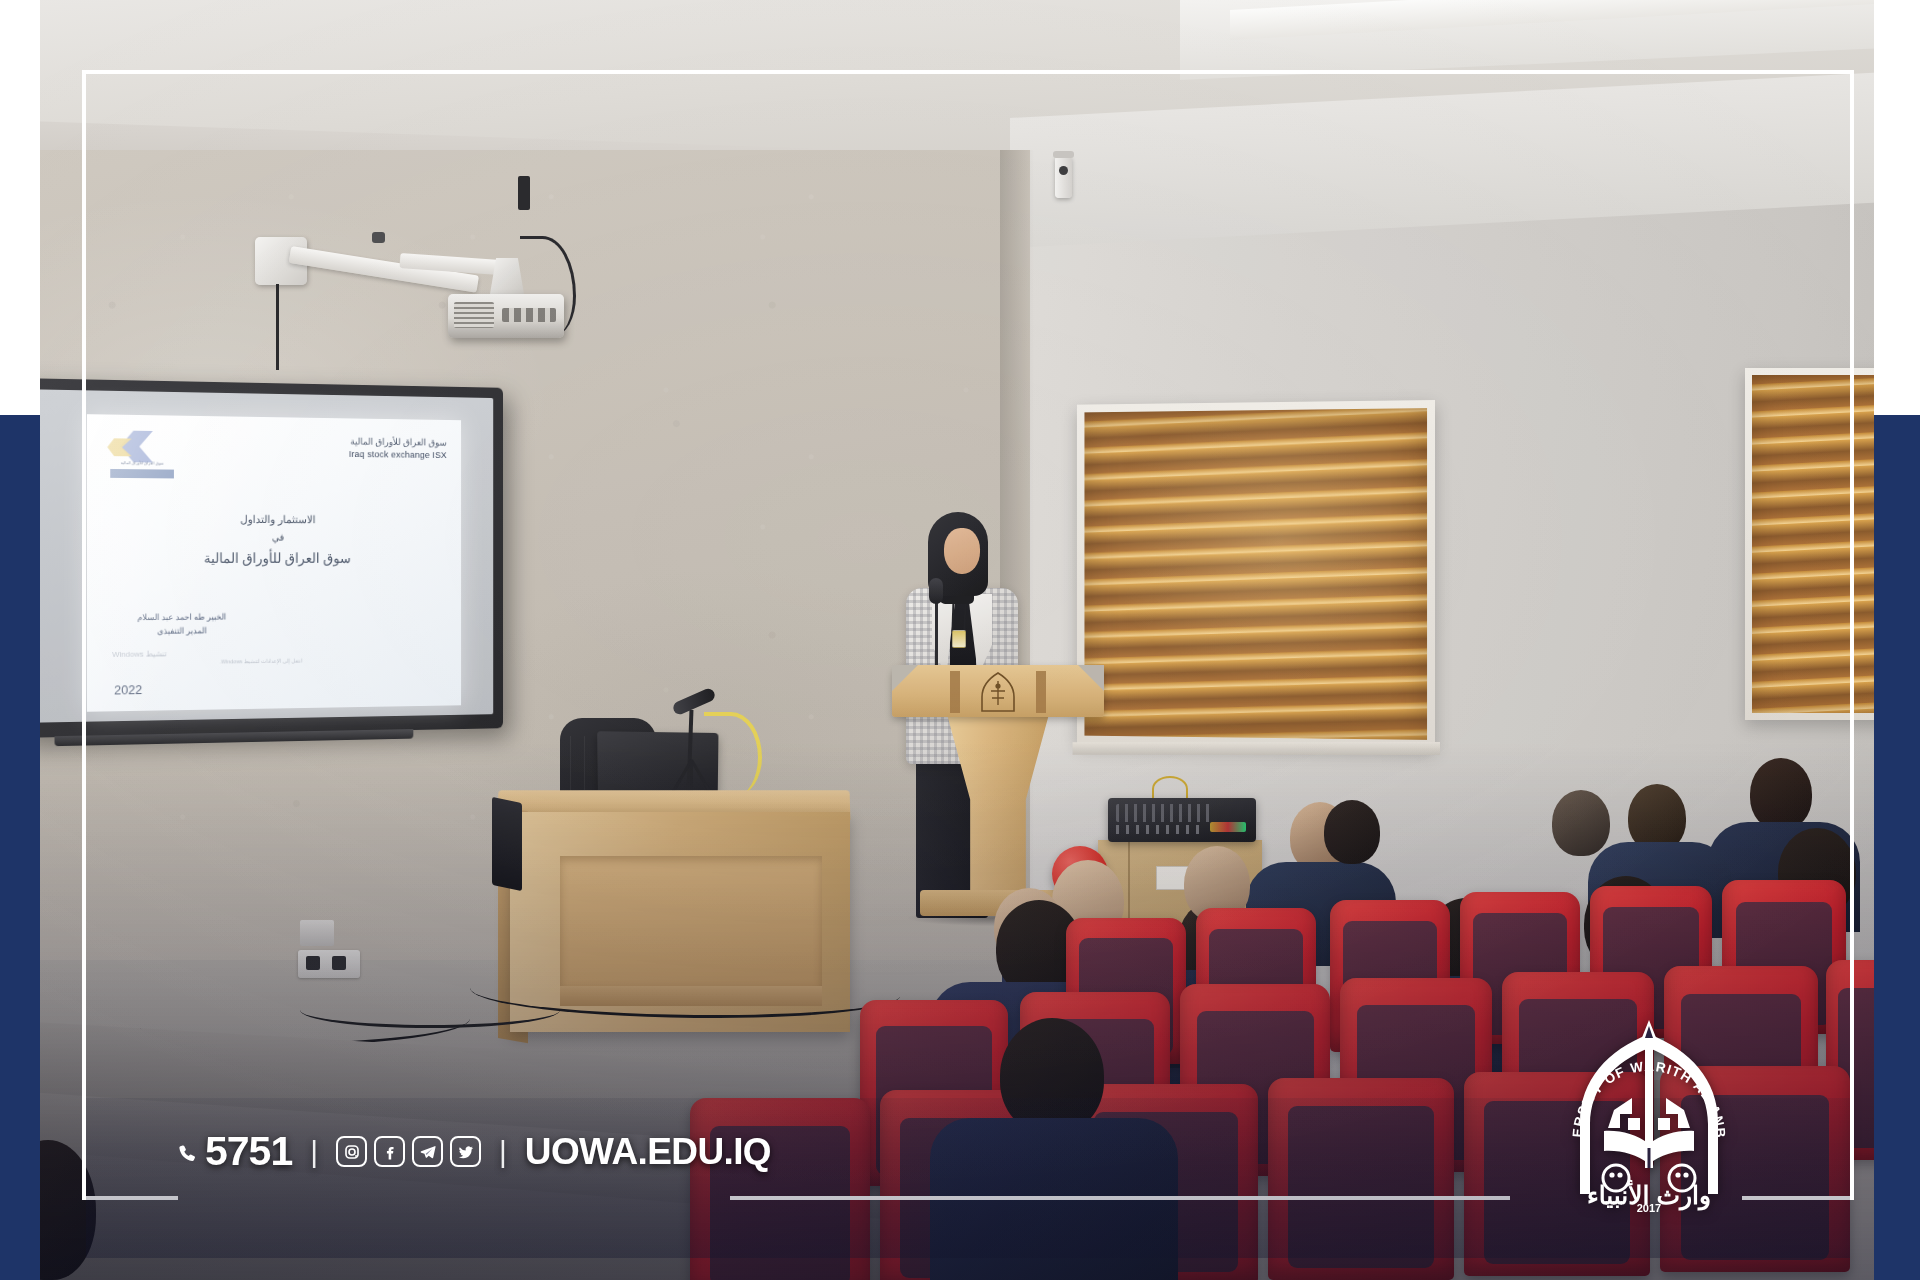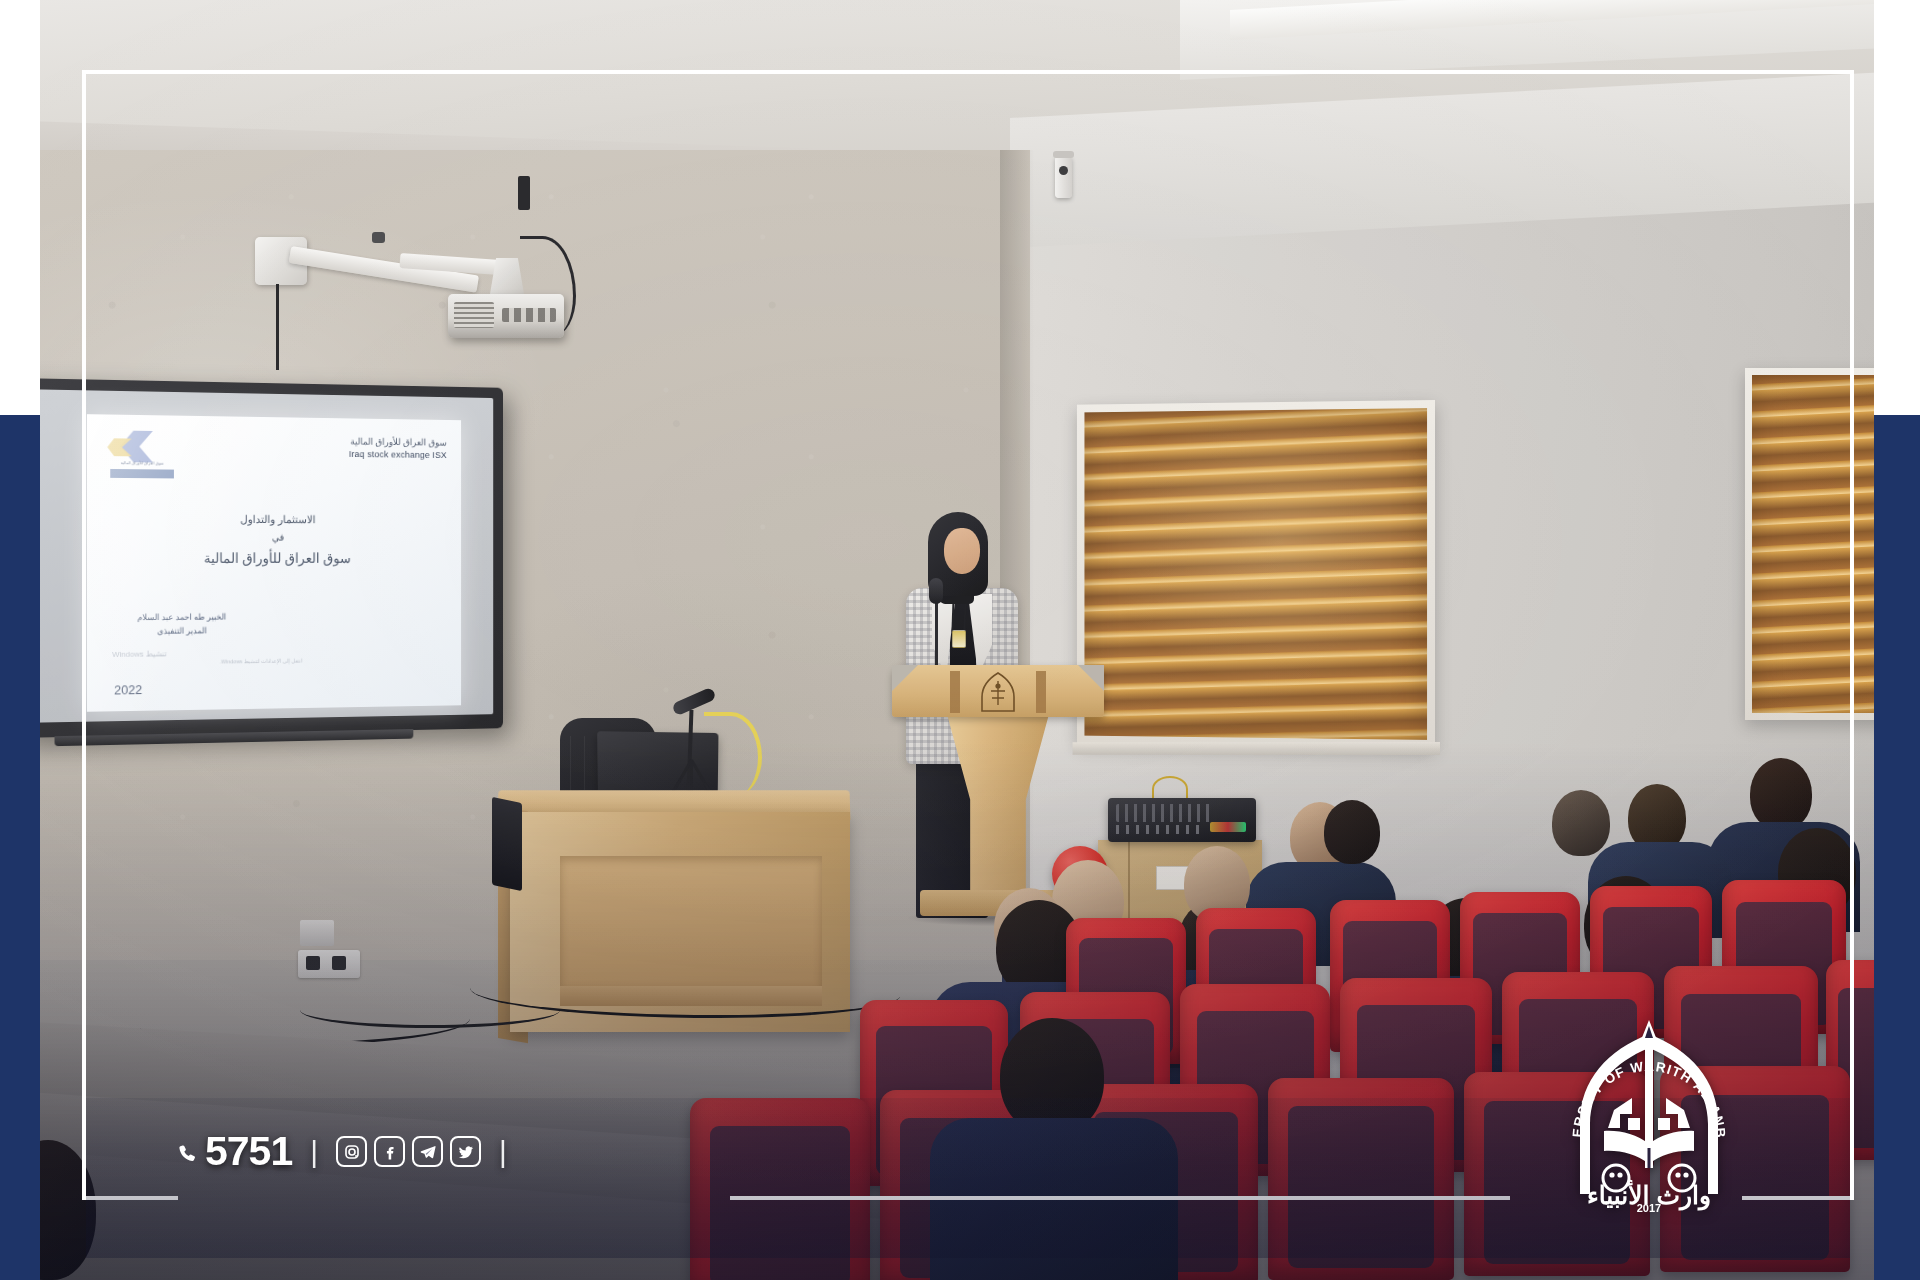--- a/index.html
+++ b/index.html
@@ -1008,20 +1008,21 @@
         </span>
         <span class="f-ic">
           <svg viewBox="0 0 24 24" width="18" height="18">
             <path d="M21 6.3c-.7.3-1.4.5-2.2.6.8-.5 1.4-1.2 1.7-2.1-.75.45-1.58.77-2.45.94A3.85 3.85 0 0 0 11.5 9.2c0 .3 0 .6.1.88A10.9 10.9 0 0 1 3.7 5.6a3.85 3.85 0 0 0 1.2 5.14c-.63-.02-1.22-.2-1.74-.48v.05a3.86 3.86 0 0 0 3.1 3.78c-.55.15-1.13.17-1.7.07a3.86 3.86 0 0 0 3.6 2.68A7.76 7.76 0 0 1 2.5 18.5a10.92 10.92 0 0 0 5.92 1.74c7.1 0 11-5.9 11-11v-.5c.76-.55 1.4-1.23 1.9-2z" fill="#fff"></path>
           </svg>
         </span>
       </div>
 
       <span class="f-sep">|</span>
 
+      <div class="f-site">UOWA.EDU.IQ</div>
     </div>
 
   </div>
 
   <div class="logo">
     <svg viewBox="0 0 182 196" width="182" height="196">
       <defs>
         <path id="arcpath" d="M24,120 A67,67 0 0 1 158,120" fill="none"></path>
       </defs>
 

